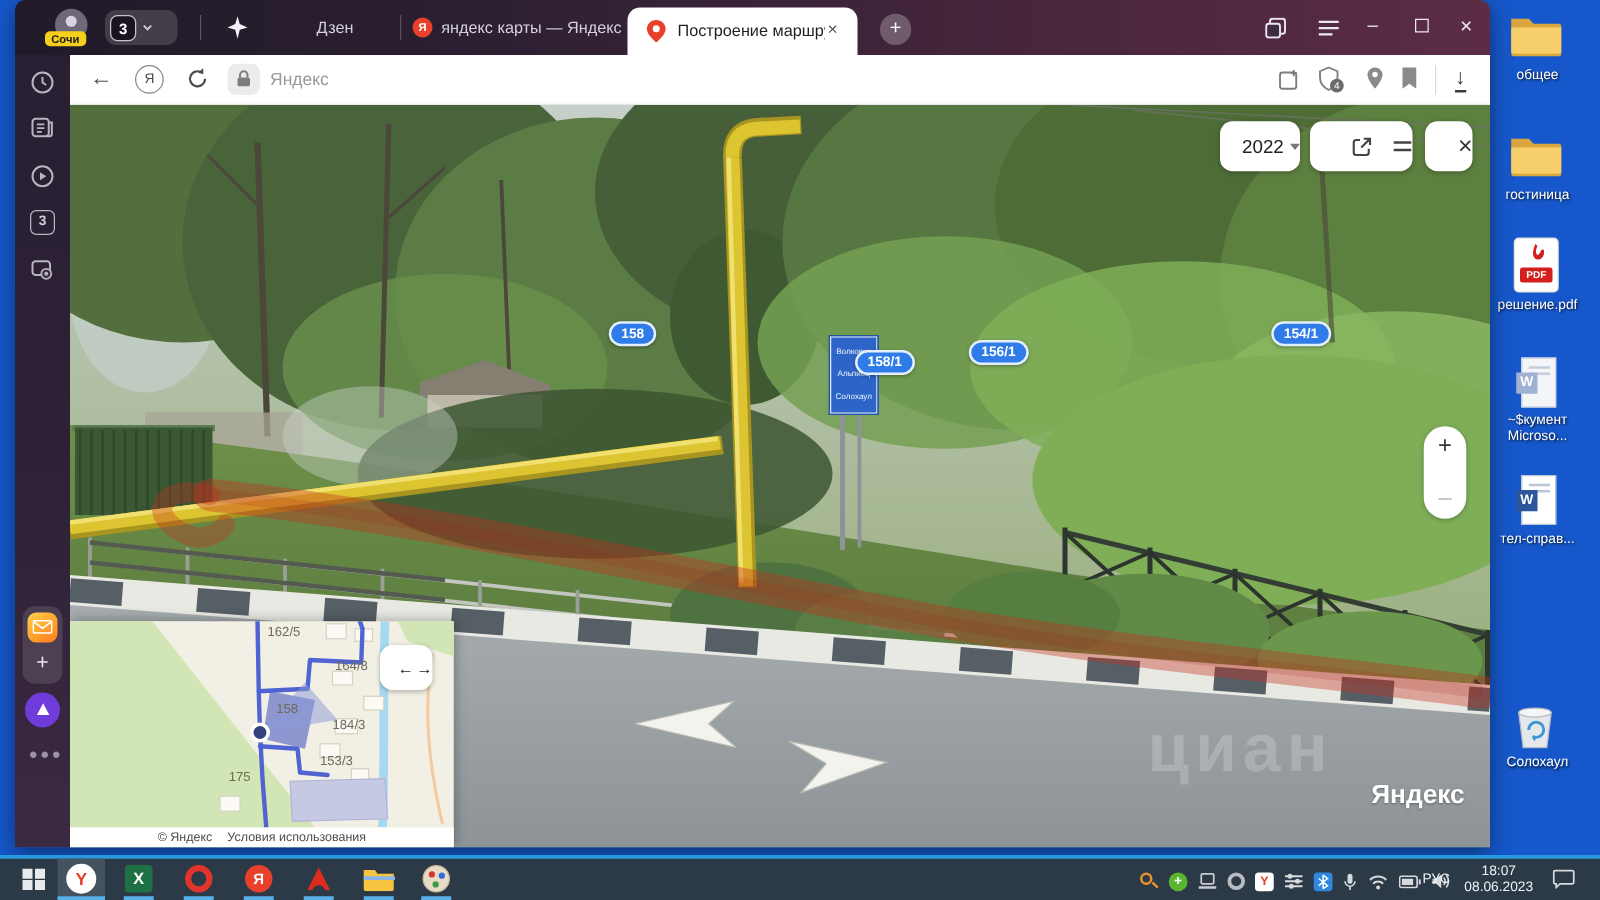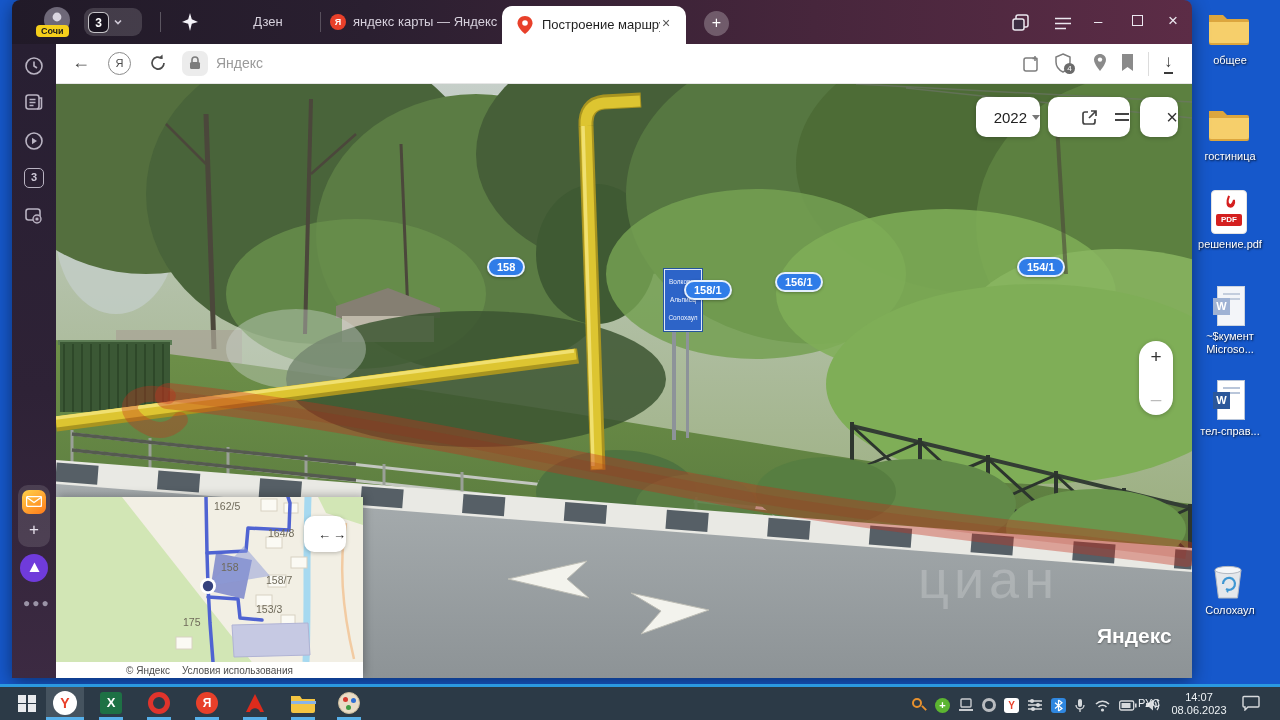--- a/index.html
+++ b/index.html
@@ -340,21 +340,21 @@
       </div>
       <div class="pill" style="left:1084px;top:13px;width:38px;height:40px;font-size:20px;color:#333">×</div>
 
       
       <div class="pill" style="left:1083px;top:257px;width:34px;height:74px;border-radius:17px;flex-direction:column;justify-content:space-between;padding:8px 0">
         <span style="font-size:19px;color:#333;line-height:16px">+</span>
         <span style="font-size:19px;color:#bbb;line-height:16px">–</span>
       </div>
 
       
-      <div class="abs" style="left:862px;top:464px;font-size:54px;font-weight:normal;color:rgba(255,255,255,.20);letter-spacing:5px">циан</div>
+      <div class="abs" style="left:862px;top:484px;font-size:54px;font-weight:bold;color:rgba(255,255,255,.20);letter-spacing:5px">циан</div>
       <div class="abs" style="left:1041px;top:540px;font-size:21px;font-weight:bold;color:#fff;text-shadow:0 1px 2px rgba(0,0,0,.35)">Яндекс</div>
 
       
       <div class="abs" style="left:0;top:413px;width:307px;height:181px;background:#f2efe4;box-shadow:2px -2px 8px rgba(0,0,0,.25)">
         <svg width="307" height="165" viewBox="0 0 307 165">
           <polygon points="0,0 78,0 196,165 0,165" fill="#d2e6b5"></polygon>
           <polygon points="66,0 104,0 236,165 196,165" fill="#f2efe4"></polygon>
           <polygon points="262,0 307,0 307,28 270,16" fill="#d2e6b5"></polygon>
           <path d="M252 0 C250 60 252 120 250 165" stroke="#a6d9f0" stroke-width="7" fill="none"></path>
           <path d="M290 26 C282 70 288 120 298 162" stroke="#f2cba2" stroke-width="2.5" fill="none"></path>
@@ -375,21 +375,21 @@
             <path d="M151 56 L190 54 L192 31 L233 33 L234 6 L232 0"></path>
             <path d="M152 100 L182 102 L184 121 L206 123"></path>
           </g>
           <polygon points="152,89 188,49 214,79" fill="#8b99d8" opacity=".5"></polygon>
           <circle cx="152" cy="89" r="8" fill="#fff"></circle>
             <circle cx="152" cy="89" r="5.2" fill="#35427e"></circle>
         </svg>
         <div class="mlabel" style="left:158px;top:3px">162/5</div>
         <div class="mlabel" style="left:212px;top:30px">164/8</div>
         <div class="mlabel" style="left:165px;top:64px">158</div>
-        <div class="mlabel" style="left:210px;top:77px">158/7</div>
+        <div class="mlabel" style="left:210px;top:77px">184/3</div>
         <div class="mlabel" style="left:200px;top:106px">153/3</div>
         <div class="mlabel" style="left:127px;top:119px">175</div>
         <div class="pill" style="left:248px;top:19px;width:42px;height:36px;gap:2px;font-size:13px;color:#222">
             <span>←</span>
             <span>→</span>
           </div>
         <div class="abs" style="left:0;top:165px;width:307px;height:16px;background:rgba(255,255,255,.95);display:flex;align-items:center;justify-content:center;gap:12px;font-size:10px;color:#4d4d4d">
           <span>© Яндекс</span>
           <span>Условия использования</span>
         </div>
@@ -463,20 +463,20 @@
           <rect x="2.5" y="3" width="9" height="5" fill="#d7dadd"></rect>
           <rect x="16" y="3.5" width="1.6" height="4" fill="#d7dadd"></rect>
         </svg>
       <svg width="16" height="14" viewBox="0 0 16 14">
           <path d="M1 5h3l4-3.5v11L4 9H1z" fill="#d7dadd"></path>
           <path d="M10 4a5 5 0 0 1 0 6M12 2a8 8 0 0 1 0 10" fill="none" stroke="#d7dadd" stroke-width="1.3"></path>
         </svg>
     </div>
     <div class="abs" style="left:1138px;top:10px;color:#eef2f5;font-size:11px">РУС</div>
     <div class="abs" style="left:1168px;top:4px;width:62px;text-align:center;color:#eef2f5;font-size:11px;line-height:13px">
-      <div>14:07</div>
+      <div>18:07</div>
       <div>08.06.2023</div>
     </div>
     <svg class="abs" style="left:1242px;top:8px" width="18" height="16" viewBox="0 0 18 16">
         <path d="M2 1.5h14a1 1 0 0 1 1 1V11a1 1 0 0 1-1 1H6l-3 3v-3H2a1 1 0 0 1-1-1V2.5a1 1 0 0 1 1-1z" fill="none" stroke="#d7dadd" stroke-width="1.4"></path>
       </svg>
   </div>
 </div>
 
 </body></html>

